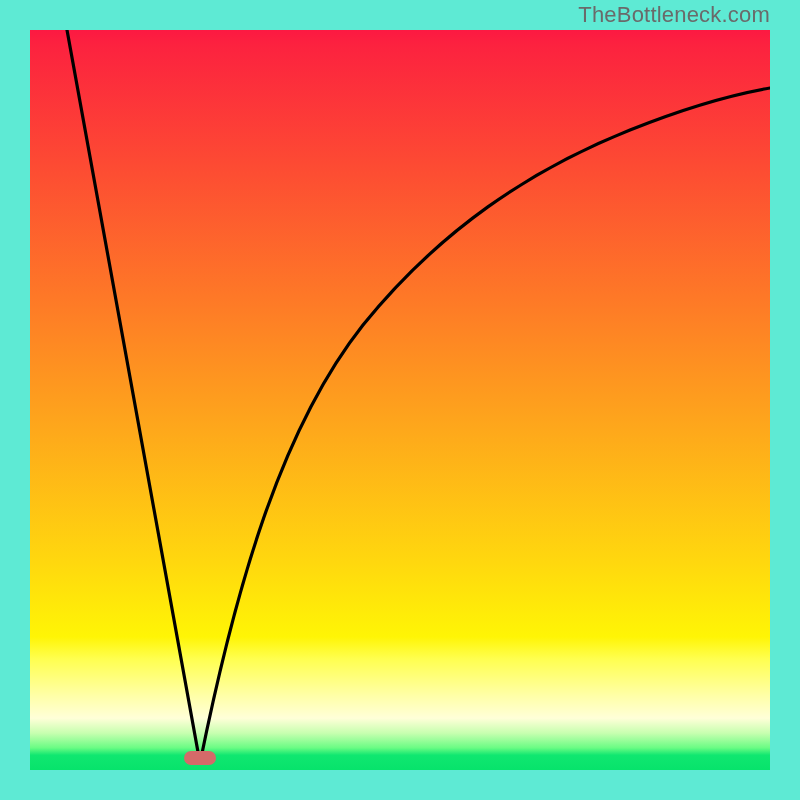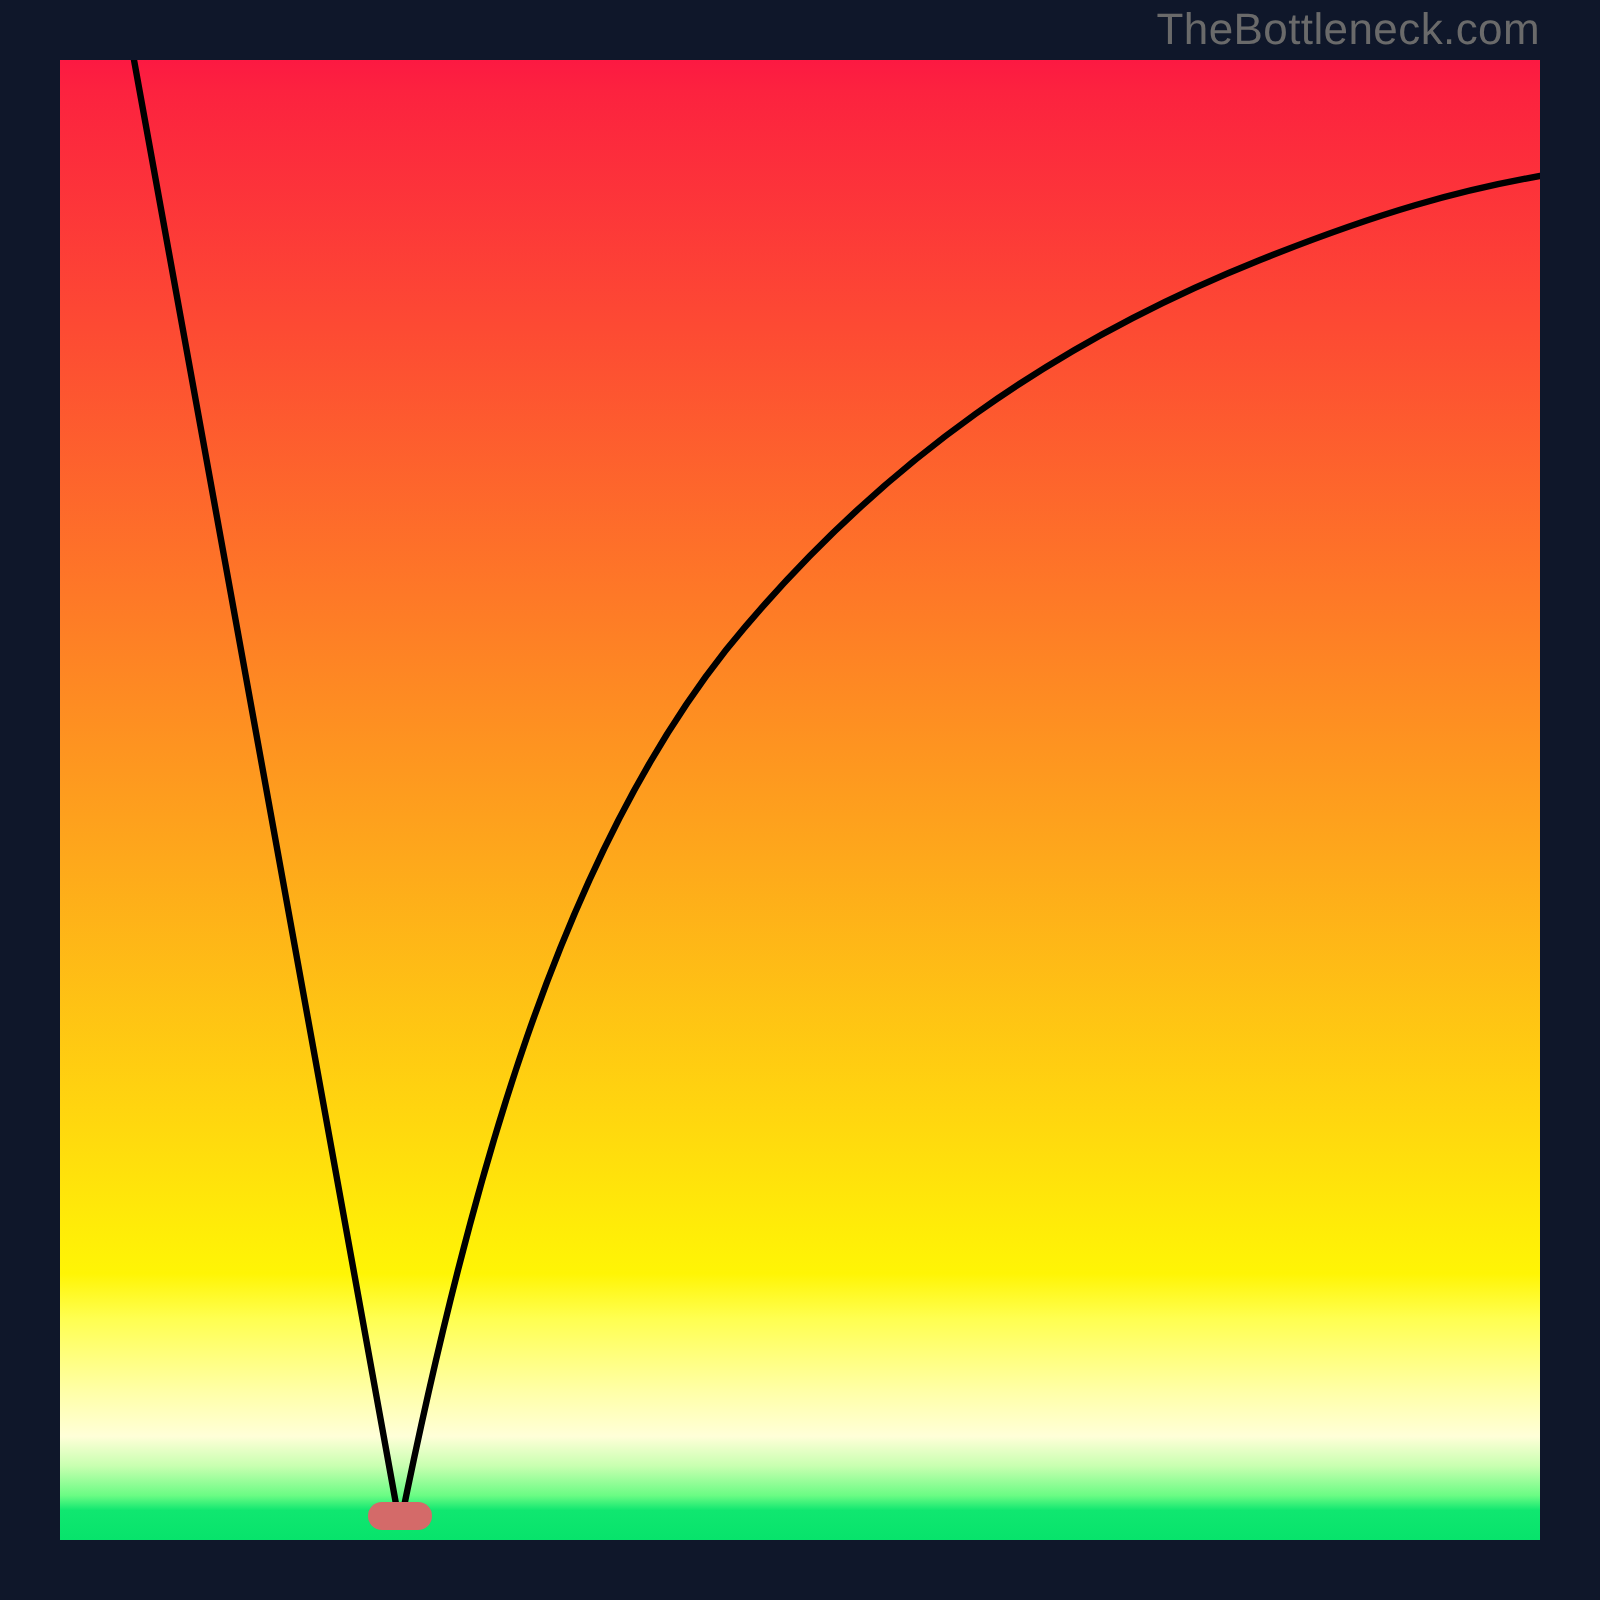--- a/index.html
+++ b/index.html
@@ -10,21 +10,21 @@
     overflow: hidden;
     background: #000;
     font-family: Arial, Helvetica, sans-serif;
   }
   .frame {
     position: absolute;
     top: 0;
     left: 0;
     width: 800px;
     height: 800px;
-    background: #0f172a;
+    background: #5eead4;
   }
   .attribution {
     position: absolute;
     top: 2px;
     right: 30px;
     color: #6a6a6a;
     font-size: 22px;
     font-weight: 500;
     letter-spacing: 0.2px;
   }

